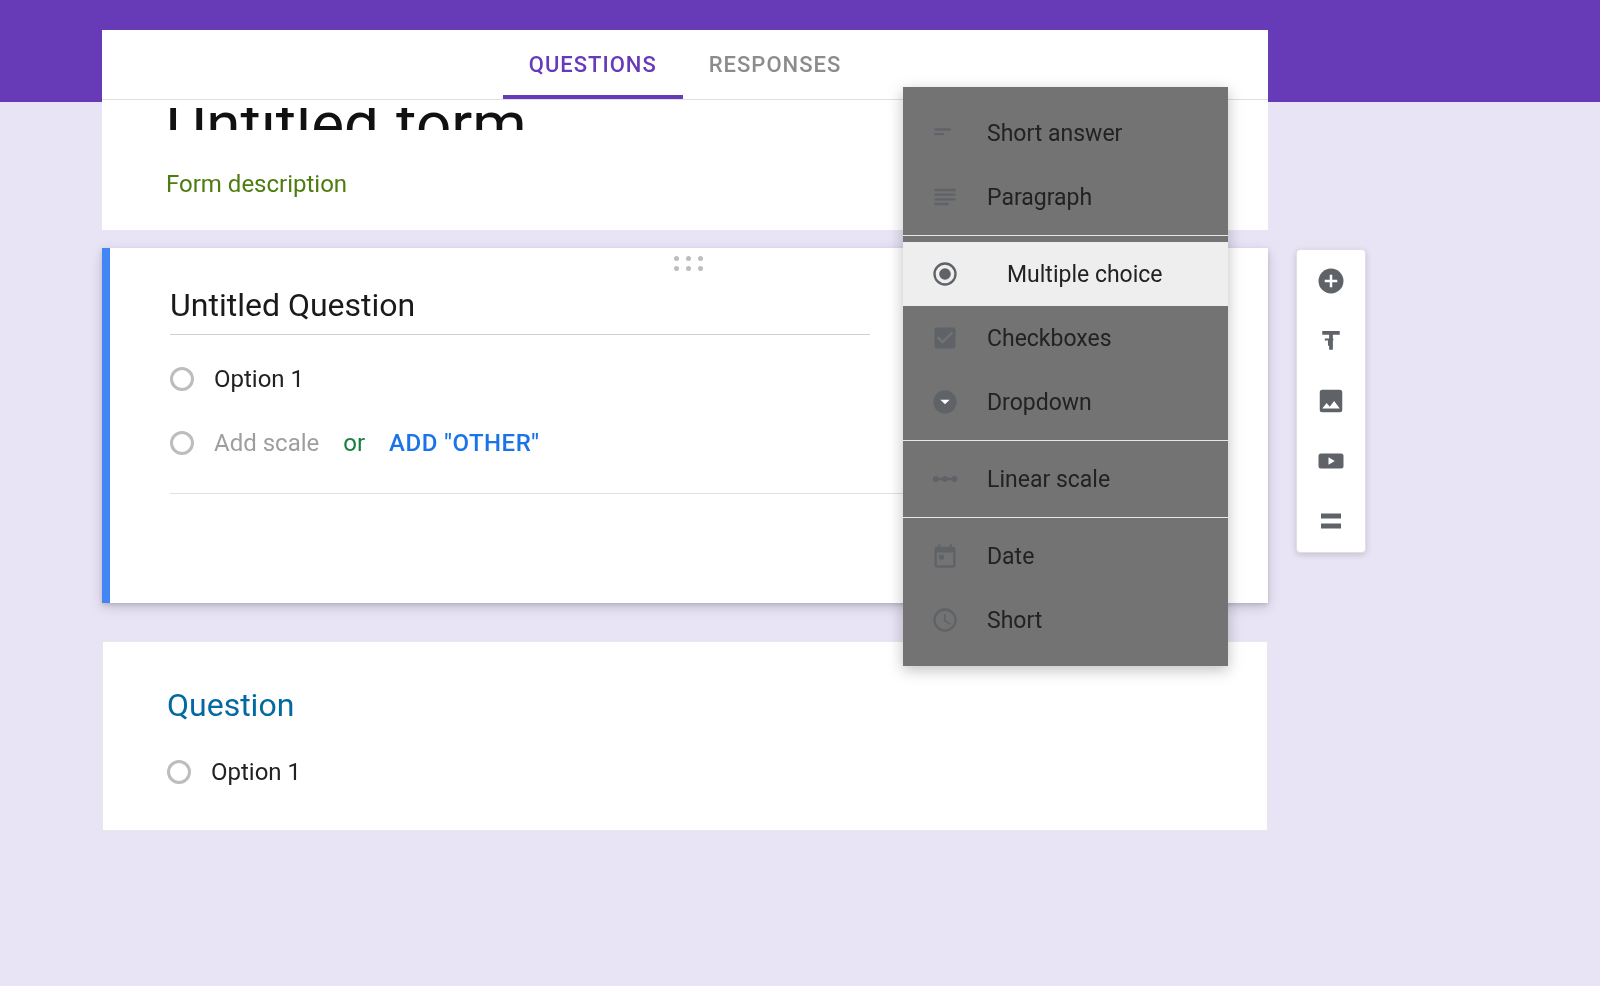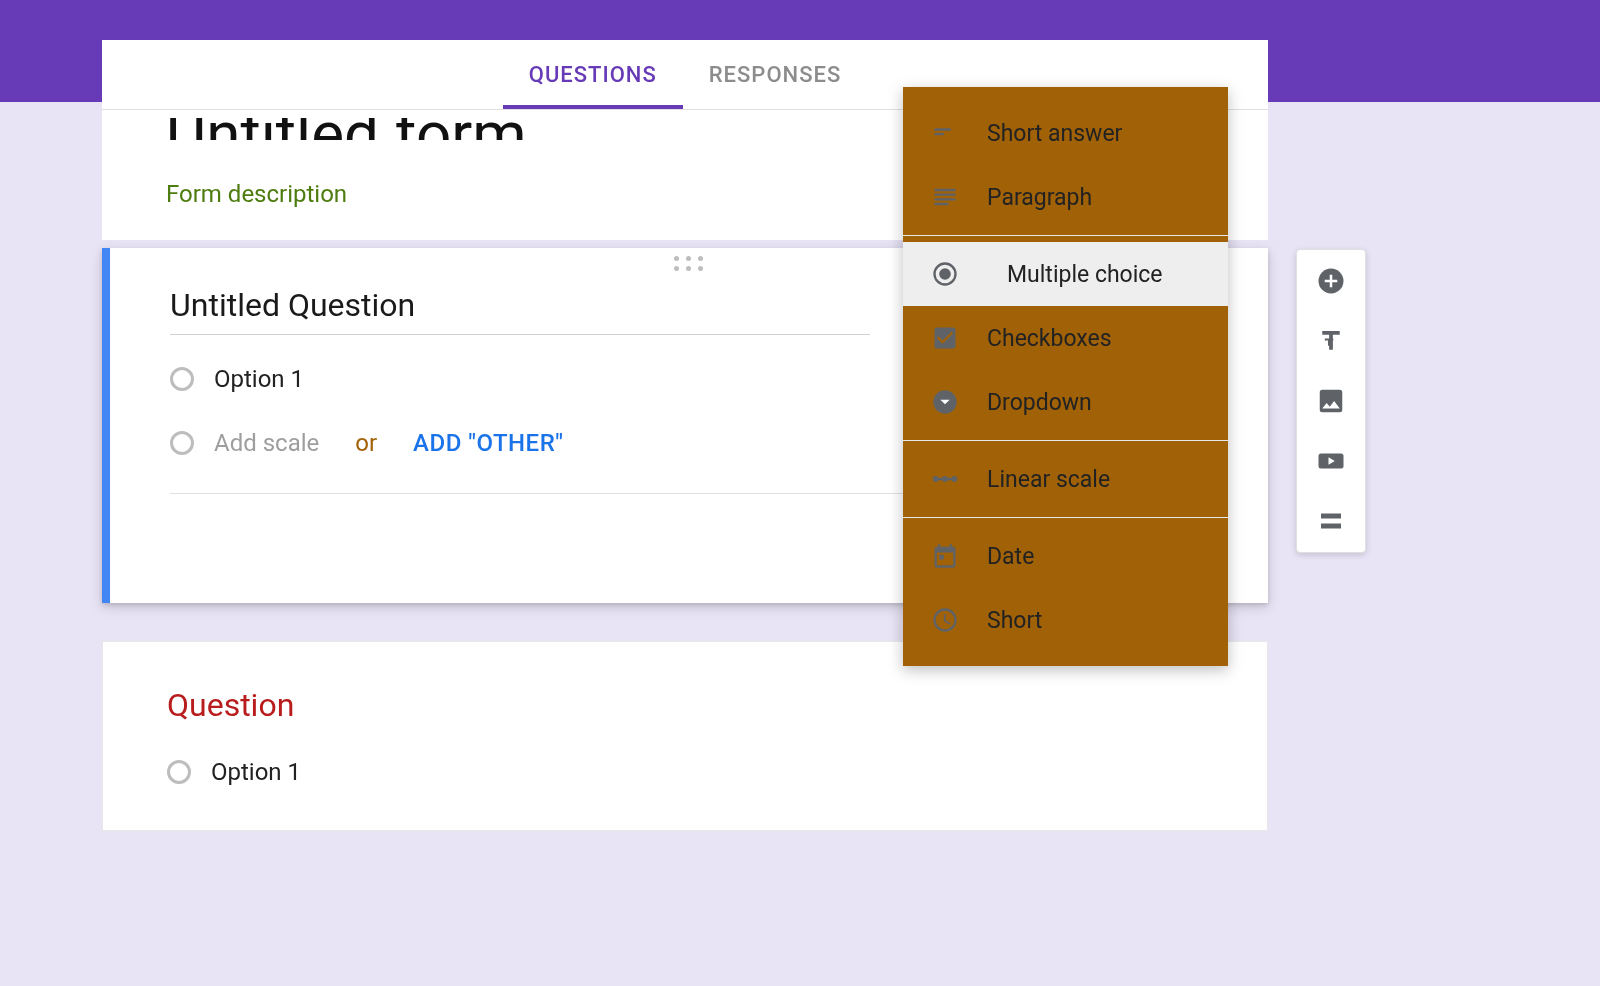--- a/index.html
+++ b/index.html
@@ -16,21 +16,21 @@
   .top-band {
     position: absolute;
     top: 0; left: 0; right: 0;
     height: 102px;
     background: #673ab7;
     z-index: 0;
   }
 
   .main-card {
     position: absolute;
-    top: 40px;
+    top: 30px;
     left: 102px;
     width: 1166px;
     background: #fff;
     z-index: 2;
   }
 
   .tabs-row {
     display: flex;
     justify-content: center;
     align-items: center;
@@ -133,21 +133,21 @@
     font-size: 24px;
   }
   .radio-empty {
     width: 24px; height: 24px;
     border: 3px solid #bdbdbd;
     border-radius: 50%;
     flex-shrink: 0;
   }
   .opt-text { color: #222; }
   .opt-placeholder { color: #9e9e9e; }
-  .opt-or { color: #a16207; margin: 0 16px; }
+  .opt-or { color: #15803d; margin: 0 4px; }
   .opt-other {
     color: #1a73e8;
     font-weight: 500;
     letter-spacing: 0.5px;
     cursor: pointer;
   }
 
   .q-footer {
     margin: 30px 60px 0 60px;
     border-top: 1px solid #e0e0e0;
@@ -175,31 +175,31 @@
     top: 641px;
     left: 102px;
     width: 1166px;
     background: #fff;
     padding: 44px 64px 44px 64px;
     border: 1px solid #e8e8e8;
     z-index: 2;
   }
   .q2-title {
     font-size: 32px;
-    color: #b91c1c;
+    color: #0369a1;
     margin-bottom: 34px;
   }
 
   
   .type-menu {
     position: absolute;
     top: 87px;
     left: 903px;
     width: 325px;
-    background: #a16207;
+    background: #737373;
     box-shadow: 0 4px 14px rgba(0,0,0,0.25);
     z-index: 10;
     padding: 14px 0;
   }
   .menu-item {
     display: flex;
     align-items: center;
     gap: 28px;
     padding: 18px 28px;
     font-size: 23px;

